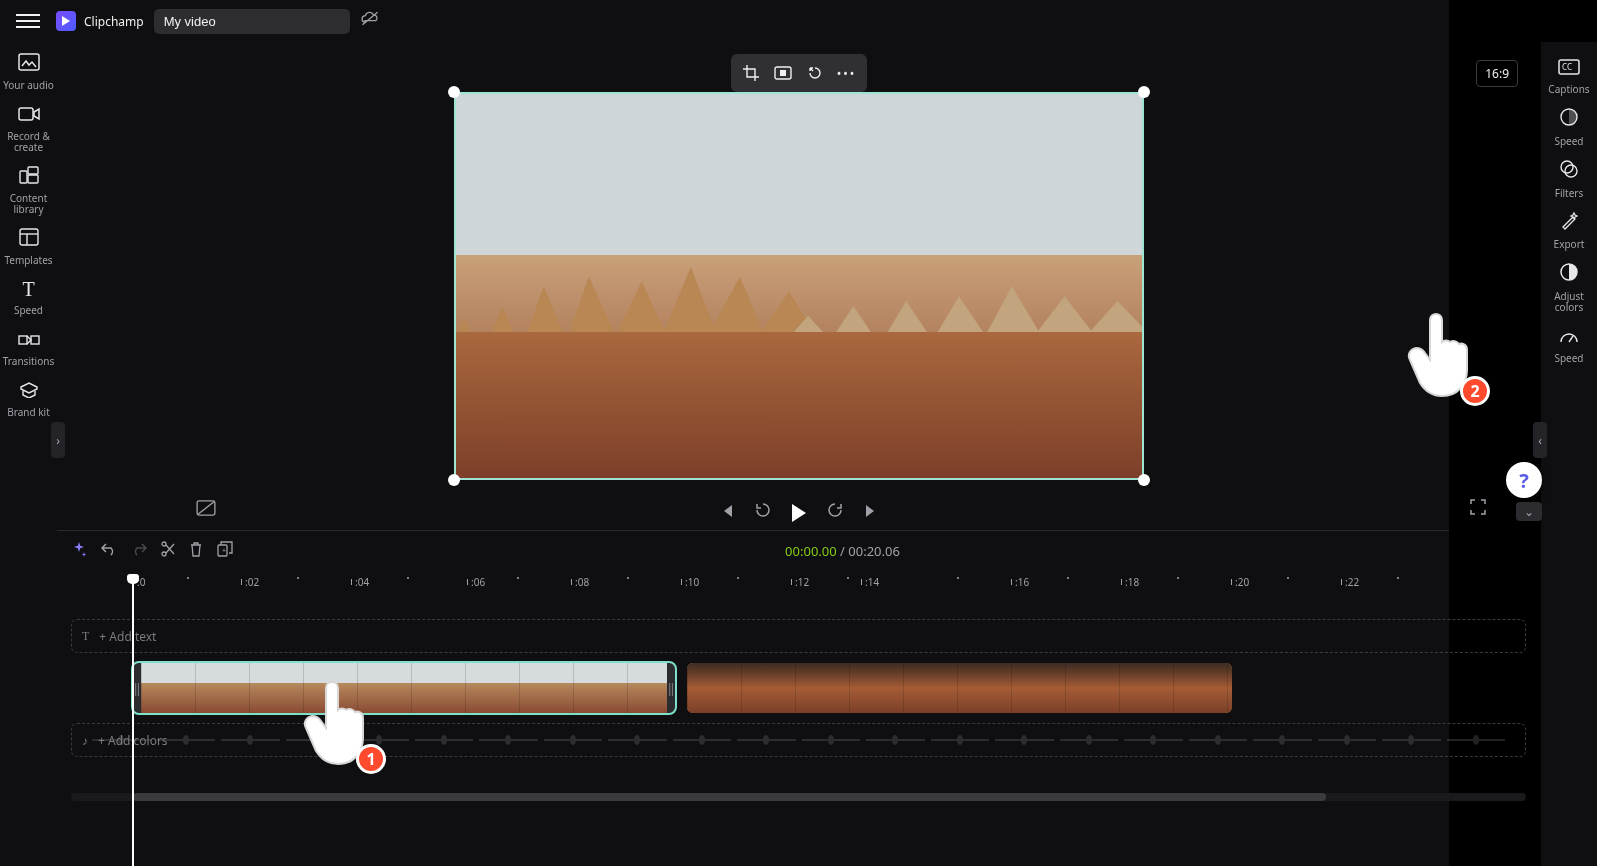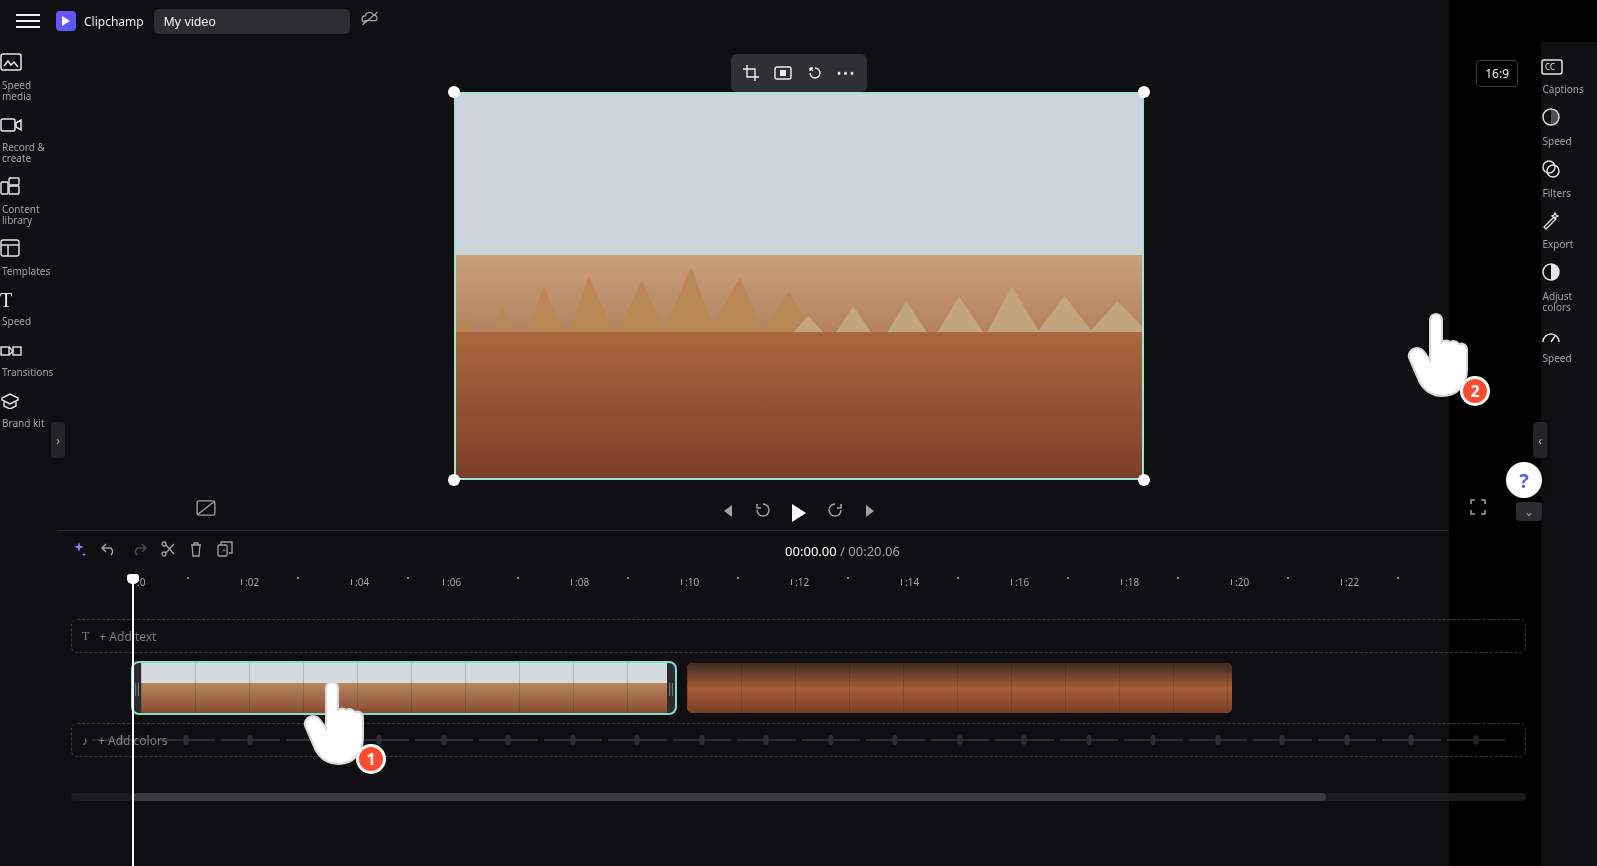--- a/index.html
+++ b/index.html
@@ -56,21 +56,21 @@
   
   .main{
     display:flex;height:calc(100% - 42px);
   }
   .left-rail{
     width:57px;background:var(--bg);
     display:flex;flex-direction:column;align-items:center;
     padding-top:10px;position:relative;
   }
   .rail-btn{
-    width:57px;text-align:left;margin-bottom:12px;cursor:pointer;
+    width:57px;text-align:center;margin-bottom:12px;cursor:pointer;
     color:var(--muted);font-size:10px;
   }
   .rail-btn .ic{font-size:18px;display:block;margin-bottom:4px;color:#e6e6e9;}
   .rail-btn .lbl{display:block;padding:0 2px;line-height:1.1;}
   .rail-expand{
     position:absolute;right:-8px;top:380px;width:14px;height:36px;
     background:var(--panel2);border-radius:4px;display:flex;align-items:center;justify-content:center;
     color:var(--muted);cursor:pointer;
   }
   .center-col{
@@ -130,21 +130,21 @@
   
   .timeline-panel{
     height:336px;border-top:1px solid #2a2a2d;background:var(--bg);
     display:flex;flex-direction:column;
   }
   .tl-toolbar{
     height:40px;display:flex;align-items:center;padding:0 14px;gap:14px;color:var(--muted);
   }
   .tl-toolbar .tlbtn{cursor:pointer;}
   .tl-toolbar .timecode{flex:1;text-align:center;font-size:13px;font-variant-numeric:tabular-nums;}
-  .tl-toolbar .timecode .cur{color:#ffffff;}
+  .tl-toolbar .timecode .cur{color:#84cc16;}
   .tl-toolbar .timecode .dur{color:var(--muted);}
   .tl-ruler{
     height:28px;position:relative;margin-left:14px;margin-right:14px;
     font-size:10px;color:var(--muted);
   }
   .ruler-tick{position:absolute;top:4px;display:flex;align-items:center;gap:3px;}
   .ruler-tick::before{content:"";display:inline-block;width:1px;height:6px;background:var(--muted);}
   .ruler-dot{position:absolute;top:6px;width:2px;height:2px;background:var(--muted);border-radius:50%;}
   .tl-tracks{position:relative;margin:20px 14px 0 14px;}
   .playhead{
@@ -247,21 +247,21 @@
 </div>
 
 <div class="main">
 
   <nav class="left-rail">
     <div class="rail-btn">
       <span class="ic"><svg width="22" height="18" viewBox="0 0 22 18">
             <rect x="1" y="1" width="20" height="16" rx="2" fill="none" stroke="currentColor" stroke-width="1.5"></rect>
             <path d="M4 13l4-5 3 4 3-3 4 5" fill="none" stroke="currentColor" stroke-width="1.5"></path>
           </svg></span>
-      <span class="lbl">Speed media</span>
+      <span class="lbl">Your audio</span>
     </div>
     <div class="rail-btn">
       <span class="ic"><svg width="22" height="16" viewBox="0 0 22 16">
             <rect x="1" y="2" width="14" height="12" rx="2" fill="none" stroke="currentColor" stroke-width="1.5"></rect>
             <path d="M16 6l5-3v10l-5-3z" fill="none" stroke="currentColor" stroke-width="1.5"></path>
           </svg></span>
       <span class="lbl">Record &amp; create</span>
     </div>
     <div class="rail-btn">
       <span class="ic"><svg width="20" height="18" viewBox="0 0 20 18">
@@ -428,37 +428,37 @@
           </div>
         <div class="ruler-dot" style="left:116px;"></div>
         <div class="ruler-tick" style="left:170px;">
             <span>:02</span>
           </div>
         <div class="ruler-dot" style="left:226px;"></div>
         <div class="ruler-tick" style="left:280px;">
             <span>:04</span>
           </div>
         <div class="ruler-dot" style="left:336px;"></div>
-        <div class="ruler-tick" style="left:372px;">
+        <div class="ruler-tick" style="left:396px;">
             <span>:06</span>
           </div>
         <div class="ruler-dot" style="left:446px;"></div>
         <div class="ruler-tick" style="left:500px;text-align:right;">
             <span>:08</span>
           </div>
         <div class="ruler-dot" style="left:556px;"></div>
         <div class="ruler-tick" style="left:610px;">
             <span>:10</span>
           </div>
         <div class="ruler-dot" style="left:666px;"></div>
         <div class="ruler-tick" style="left:720px;">
             <span>:12</span>
           </div>
         <div class="ruler-dot" style="left:776px;"></div>
-        <div class="ruler-tick" style="left:830px;">
+        <div class="ruler-tick" style="left:790px;">
             <span>:14</span>
           </div>
         <div class="ruler-dot" style="left:886px;"></div>
         <div class="ruler-tick" style="left:940px;">
             <span>:16</span>
           </div>
         <div class="ruler-dot" style="left:996px;"></div>
         <div class="ruler-tick" style="left:1050px;">
             <span>:18</span>
           </div>

